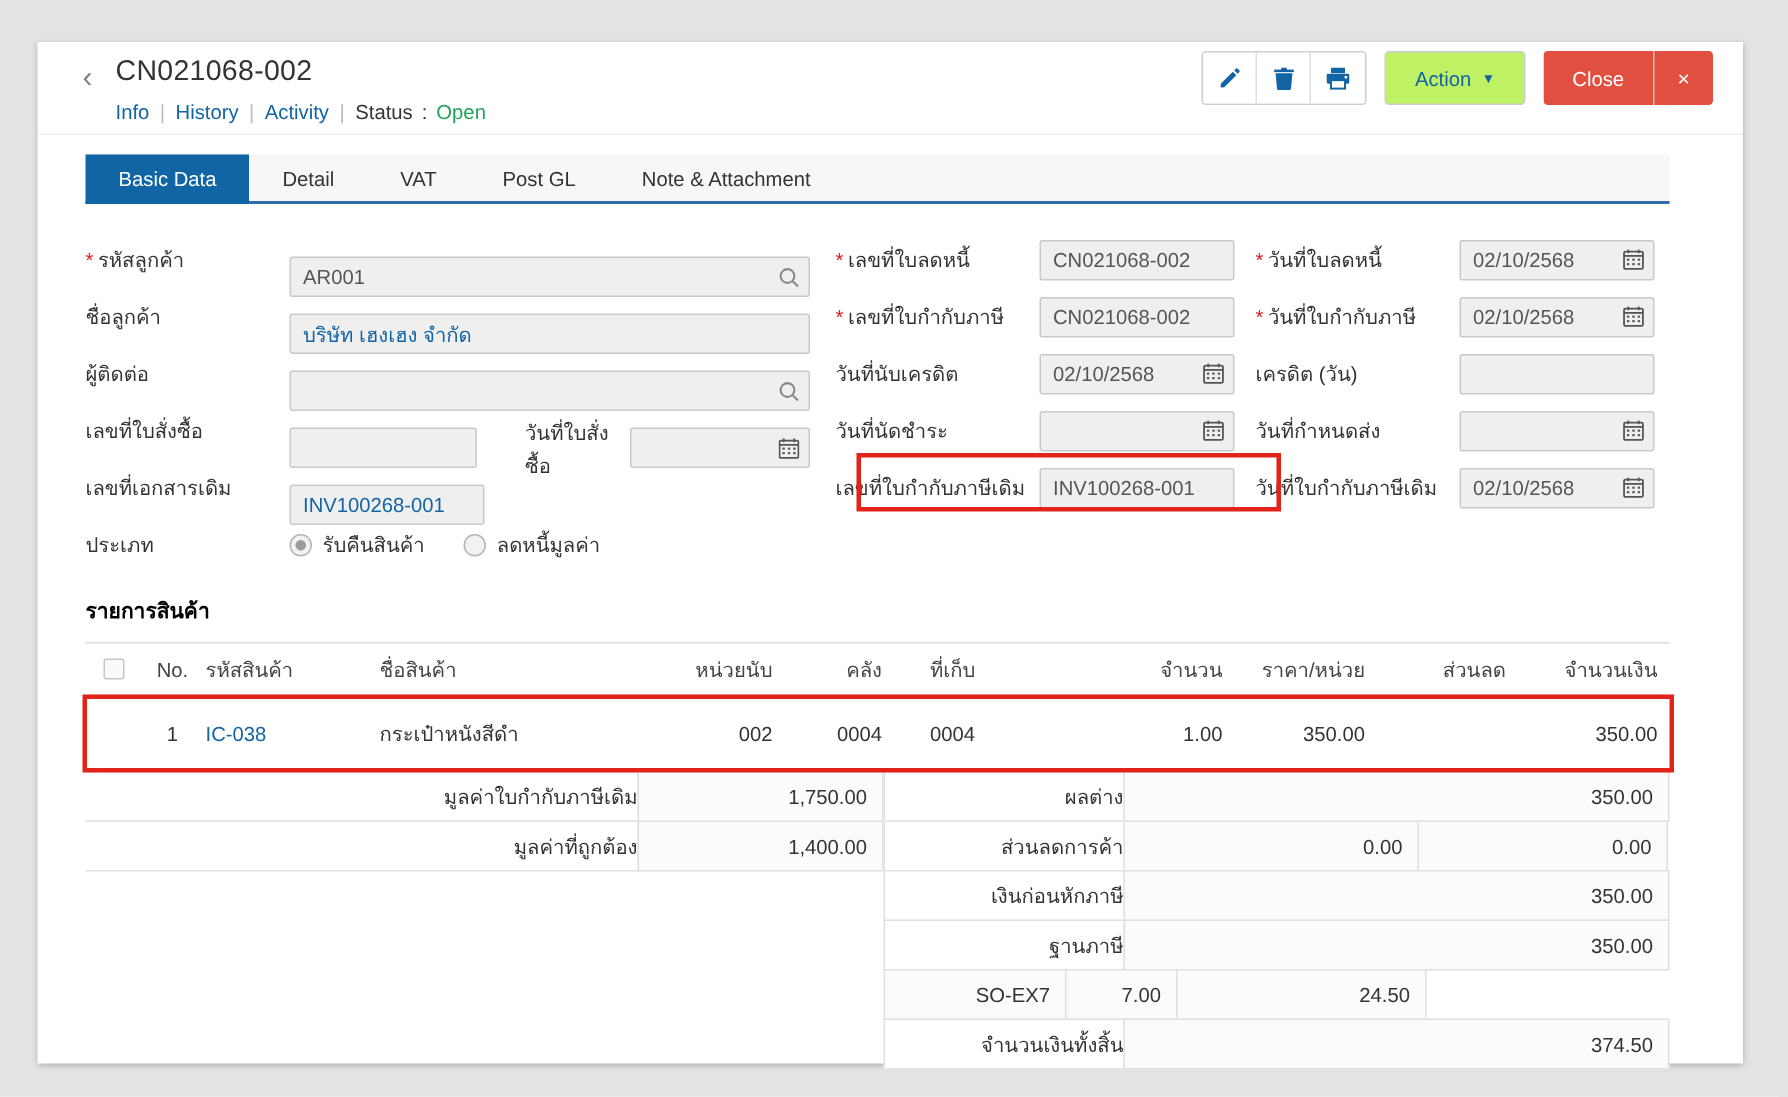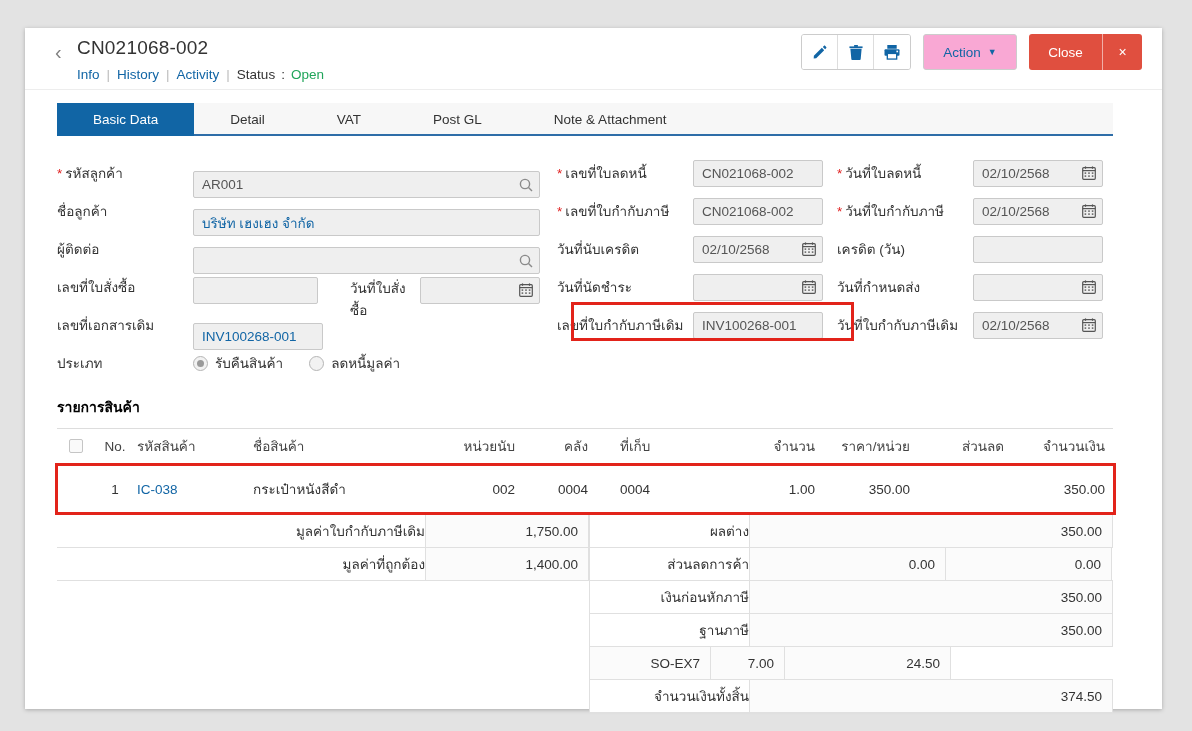--- a/index.html
+++ b/index.html
@@ -13,48 +13,48 @@
   .sub-links { position:absolute; left:52px; top:39px; font-size:13.5px; }
   .sub-links a { color:#1165a5; text-decoration:none; }
   .sub-links .sep { color:#bbb; margin:0 7px; }
   .status-lbl { color:#333; }
   .status-open { color:#21a55b; }
   .hdr-actions { position:absolute; right:20px; top:6px; display:flex; align-items:center; height:36px; }
   .icon-group { display:flex; border:1px solid #ccc; border-radius:3px; overflow:hidden; background:#fff; }
   .icon-btn { width:36px; height:34px; display:flex; align-items:center; justify-content:center; background:#fff; border:none; border-right:1px solid #ddd; cursor:pointer; }
   .icon-btn:last-child { border-right:none; }
   .icon-btn svg { display:block; }
-  .action-btn { margin-left:12px; height:36px; width:94px; background:#f9a8d4; border:1px solid #ccc; border-radius:3px; color:#1165a5; font-size:13.5px; display:flex; align-items:center; justify-content:center; gap:7px; cursor:pointer; }
+  .action-btn { margin-left:12px; height:36px; width:94px; background:#bef264; border:1px solid #ccc; border-radius:3px; color:#1165a5; font-size:13.5px; display:flex; align-items:center; justify-content:center; gap:7px; cursor:pointer; }
   .caret-down { font-size:9px; color:#1165a5; }
   .close-split { margin-left:12px; height:36px; display:flex; border-radius:3px; overflow:hidden; }
   .close-main { width:74px; background:#e04f3f; color:#fff; font-size:13.5px; border:none; border-right:1px solid rgba(255,255,255,.55); cursor:pointer; }
   .close-x { width:39px; background:#e04f3f; color:#fff; font-size:14px; border:none; cursor:pointer; }
 
   
   .tab-bar { margin:13px 49px 0 32px; height:33px; background:#f7f7f7; border-bottom:2px solid #2e6da8; display:flex; }
-  .tab { height:33px; padding:0 36px; display:flex; align-items:center; font-size:13.5px; color:#333; cursor:pointer; }
+  .tab { height:33px; padding:0 22px; display:flex; align-items:center; font-size:13.5px; color:#333; cursor:pointer; }
   .tab.active { background:#1165a5; color:#fff; }
 
   
   .form-area { position:relative; padding:18px 0 0 32px; }
   .form-row { display:flex; align-items:center; height:38px; }
   .lblA { width:136px; font-size:13.5px; color:#333; flex:0 0 136px; }
   .fldA { width:347px; flex:0 0 347px;margin-top:23px; }
   .gap1 { flex:0 0 17px; }
   .lblB { width:136px; font-size:13.5px; color:#333; flex:0 0 136px; }
   .fldB { width:130px; flex:0 0 130px; }
   .gap2 { flex:0 0 14px; }
   .lblC { width:136px; font-size:13.5px; color:#333; flex:0 0 136px; }
   .fldC { width:130px; flex:0 0 130px; }
   .req { color:#e02020; margin-right:3px; }
   .fld { position:relative; height:27px; background:#efefef; border:1px solid #c9c9c9; border-radius:2px; font-size:13.5px; color:#555; display:flex; align-items:center; padding:0 8px; }
   .fld.blue { color:#1165a5; }
   .fld .icon-right { position:absolute; right:6px; top:50%; transform:translateY(-50%); display:flex; }
   .fld.has-icon { padding-right:26px; }
-  .split-inline { display:flex; width:347px; }
+  .split-inline { display:flex; align-items:center; width:347px; }
   .split-inline .fld.small { width:125px; flex:0 0 125px; }
   .split-inline .mid-label { width:102px; flex:0 0 102px; padding-left:32px; font-size:13.5px; color:#333; }
   .split-inline .fld.date { width:120px; flex:0 0 120px; }
   .radio-group { display:flex; align-items:flex-start; gap:26px; }
   .radio-opt { display:flex; align-items:center; gap:7px; font-size:13.5px; color:#333; cursor:pointer; }
   .radio-circle { width:15px; height:15px; border-radius:50%; border:1px solid #b5b5b5; background:#f2f2f2; position:relative; }
   .radio-circle.sel::after { content:""; position:absolute; left:3px; top:3px; width:7px; height:7px; border-radius:50%; background:#9a9a9a; }
   .hl-box1 { position:absolute; border:3px solid #e2231a; pointer-events:none; left:546px; top:166px; width:283px; height:39px; }
 
   

